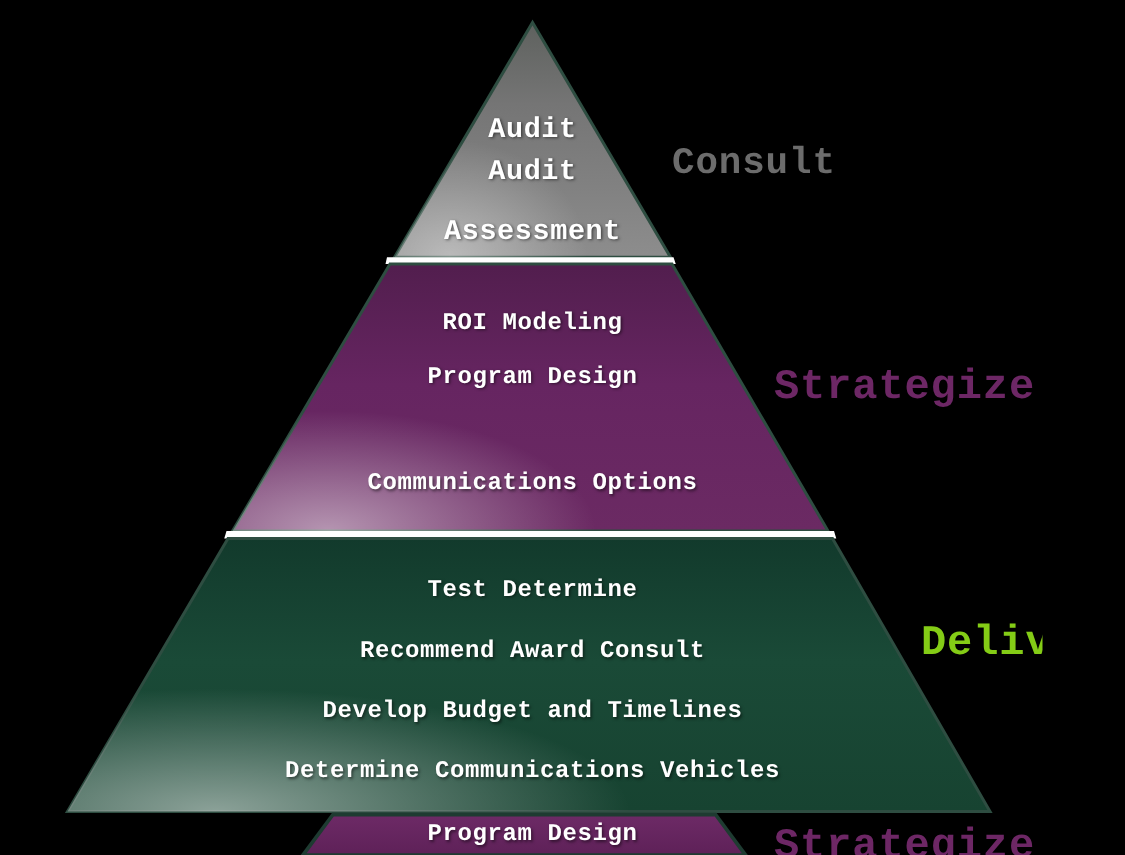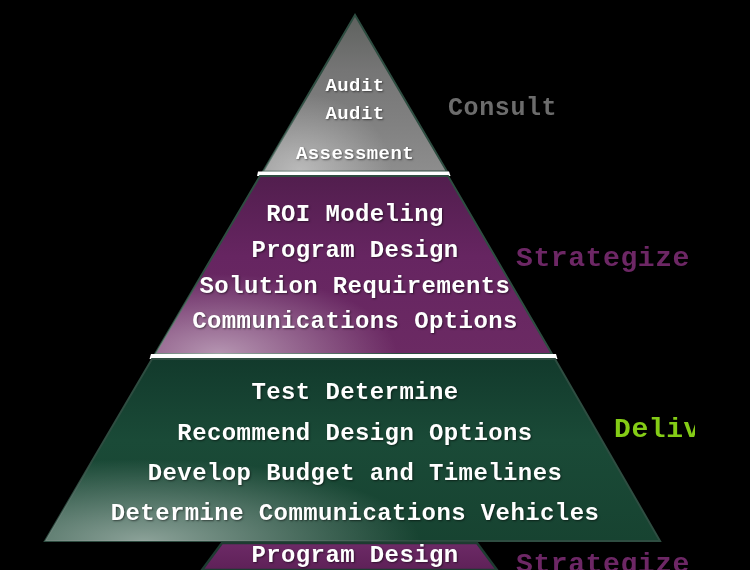--- a/index.html
+++ b/index.html
@@ -16,21 +16,21 @@
     left:355px;
     transform:translateX(-50%);
     white-space:nowrap;
     color:#fff;
     font-weight:bold;
     line-height:24px;
     letter-spacing:.4px;
     text-shadow:1px 1px 2px rgba(0,0,0,.5);
   }
   .fs-t1{font-size:19px;}
-  .fs-t2{font-size:24px;}
+  .fs-t2{font-size:16px;}
   .side-label{
     position:absolute;
     font-weight:bold;
     white-space:nowrap;
     letter-spacing:.6px;
     font-size:28px;
   }
   .lbl-consult{left:438px;top:94px;font-size:25px;}
   .lbl-strategize{left:516px;top:243px;}
   .lbl-deliver{left:614px;top:414px;}
@@ -88,25 +88,24 @@
 
     <polygon points="222,543 477,543 497,570 202,570" fill="url(#gradPurple2)" stroke="#1e3b31" stroke-width="2.5"></polygon>
   </svg>
 
   <div class="tline fs-t1" style="top:74px">Audit</div>
   <div class="tline fs-t1" style="top:102px">Audit</div>
   <div class="tline fs-t1" style="top:142px">Assessment</div>
 
   <div class="tline fs-t2" style="top:203px">ROI Modeling</div>
   <div class="tline fs-t2" style="top:239px">Program Design</div>
-  <div class="tline fs-t2" style="top:275px">Solution Requirements</div>
   <div class="tline fs-t2" style="top:310px">Communications Options</div>
 
   <div class="tline fs-t2" style="top:381px">Test Determine</div>
-  <div class="tline fs-t2" style="top:422px">Recommend Design Options</div>
+  <div class="tline fs-t2" style="top:422px">Recommend Award Consult</div>
   <div class="tline fs-t2" style="top:502px">Determine Communications Vehicles</div>
   <div class="tline fs-t2" style="top:462px">Develop Budget and Timelines</div>
 
   <div class="tline fs-t2" style="top:544px">Program Design</div>
 
   <div class="side-label lbl-consult" style="color: rgb(108, 108, 108); margin-left: 10px;">Consult</div>
   <div class="side-label lbl-strategize" style="color: rgb(109, 39, 101);">Strategize</div>
   <div class="side-label lbl-deliver" style="color: #84cc16;">Deliver</div>
   <div class="side-label lbl-strategize2" style="color: rgb(109, 39, 101);">Strategize</div>
 </div>

